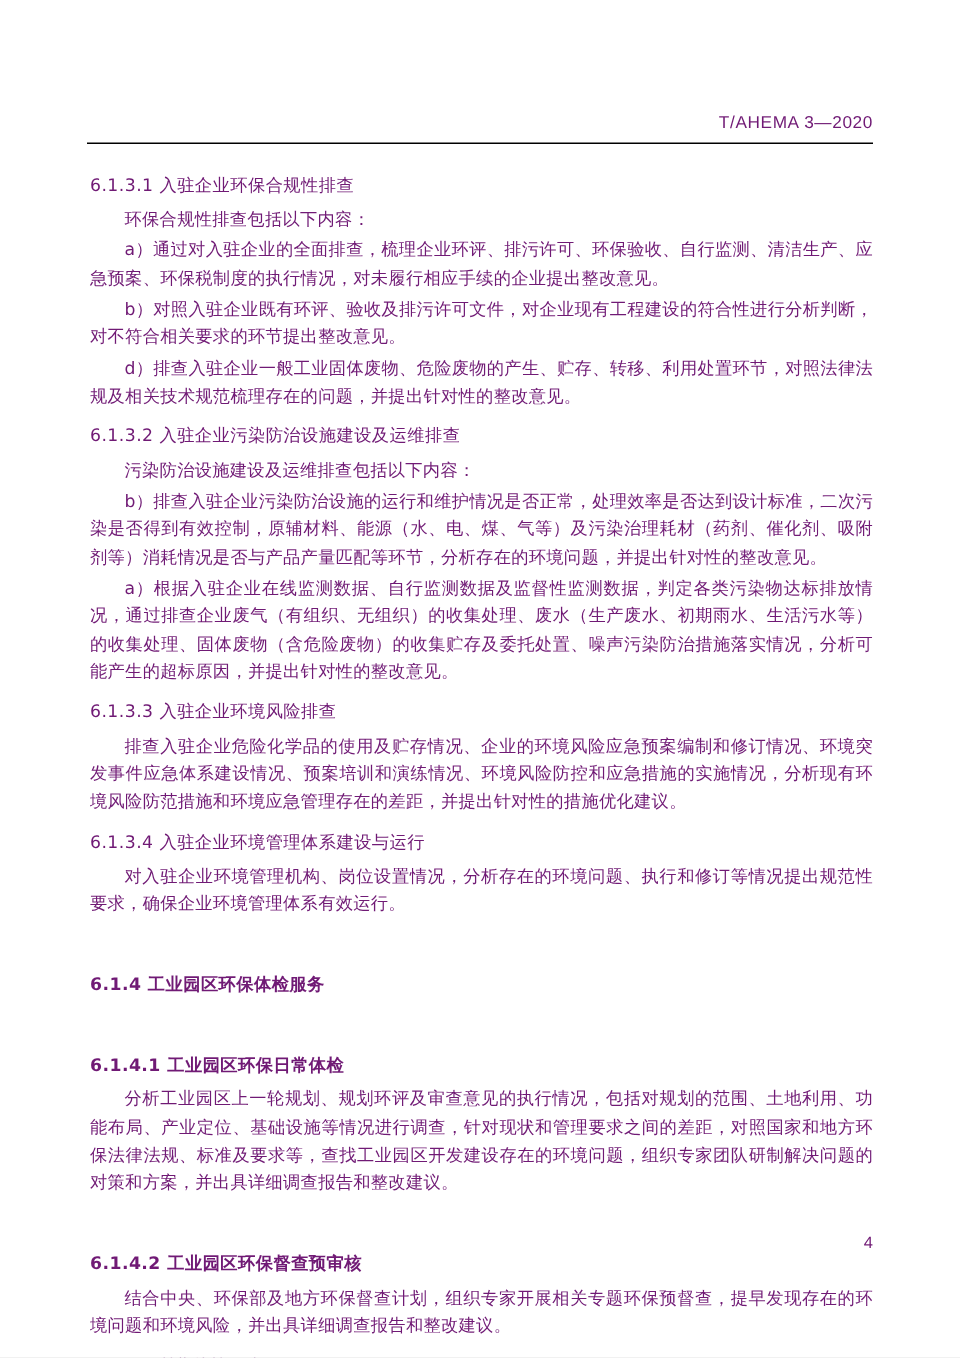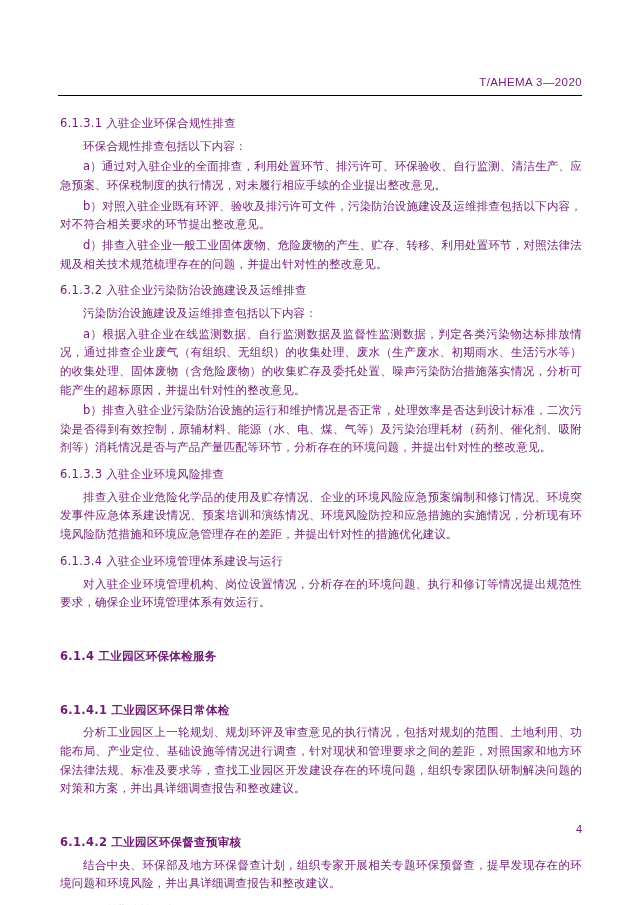--- a/index.html
+++ b/index.html
@@ -71,27 +71,27 @@
 <body>
 
 <div class="page">
 
   <div class="header">T/AHEMA 3—2020</div>
   <div class="rule"></div>
 
   <div class="content">
       <div class="h-num">6.1.3.1 入驻企业环保合规性排查</div>
       <p class="body">环保合规性排查包括以下内容：</p>
-      <p class="body">a）通过对入驻企业的全面排查，利用处置环节、排污许可、环保验收、自行监测、清洁生产、应急预案、环保税制度的执行情况，对未履行相应手续的企业提出整改意见。</p>
-      <p class="body">b）对照入驻企业既有环评、验收及排污许可文件，污染防治设施建设及运维排查包括以下内容，对不符合相关要求的环节提出整改意见。</p>
+      <p class="body">a）通过对入驻企业的全面排查，梳理企业环评、排污许可、环保验收、自行监测、清洁生产、应急预案、环保税制度的执行情况，对未履行相应手续的企业提出整改意见。</p>
+      <p class="body">b）对照入驻企业既有环评、验收及排污许可文件，对企业现有工程建设的符合性进行分析判断，对不符合相关要求的环节提出整改意见。</p>
       <p class="body">d）排查入驻企业一般工业固体废物、危险废物的产生、贮存、转移、利用处置环节，对照法律法规及相关技术规范梳理存在的问题，并提出针对性的整改意见。</p>
       <div class="h-num">6.1.3.2 入驻企业污染防治设施建设及运维排查</div>
       <p class="body">污染防治设施建设及运维排查包括以下内容：</p>
+      <p class="body">b）排查入驻企业污染防治设施的运行和维护情况是否正常，处理效率是否达到设计标准，二次污染是否得到有效控制，原辅材料、能源（水、电、煤、气等）及污染治理耗材（药剂、催化剂、吸附剂等）消耗情况是否与产品产量匹配等环节，分析存在的环境问题，并提出针对性的整改意见。</p>
       <p class="body">a）根据入驻企业在线监测数据、自行监测数据及监督性监测数据，判定各类污染物达标排放情况，通过排查企业废气（有组织、无组织）的收集处理、废水（生产废水、初期雨水、生活污水等）的收集处理、固体废物（含危险废物）的收集贮存及委托处置、噪声污染防治措施落实情况，分析可能产生的超标原因，并提出针对性的整改意见。</p>
-      <p class="body">b）排查入驻企业污染防治设施的运行和维护情况是否正常，处理效率是否达到设计标准，二次污染是否得到有效控制，原辅材料、能源（水、电、煤、气等）及污染治理耗材（药剂、催化剂、吸附剂等）消耗情况是否与产品产量匹配等环节，分析存在的环境问题，并提出针对性的整改意见。</p>
       <div class="h-num">6.1.3.3 入驻企业环境风险排查</div>
       <p class="body">排查入驻企业危险化学品的使用及贮存情况、企业的环境风险应急预案编制和修订情况、环境突发事件应急体系建设情况、预案培训和演练情况、环境风险防控和应急措施的实施情况，分析现有环境风险防范措施和环境应急管理存在的差距，并提出针对性的措施优化建议。</p>
       <div class="h-num">6.1.3.4 入驻企业环境管理体系建设与运行</div>
       <p class="body">对入驻企业环境管理机构、岗位设置情况，分析存在的环境问题、执行和修订等情况提出规范性要求，确保企业环境管理体系有效运行。</p>
       <div class="h-num bold">6.1.4 工业园区环保体检服务</div>
       <div class="h-num bold">6.1.4.1 工业园区环保日常体检</div>
       <p class="body">分析工业园区上一轮规划、规划环评及审查意见的执行情况，包括对规划的范围、土地利用、功能布局、产业定位、基础设施等情况进行调查，针对现状和管理要求之间的差距，对照国家和地方环保法律法规、标准及要求等，查找工业园区开发建设存在的环境问题，组织专家团队研制解决问题的对策和方案，并出具详细调查报告和整改建议。</p>
       <div class="h-num bold">6.1.4.2 工业园区环保督查预审核</div>
       <p class="body">结合中央、环保部及地方环保督查计划，组织专家开展相关专题环保预督查，提早发现存在的环境问题和环境风险，并出具详细调查报告和整改建议。</p>
       <div class="h-num">6.1.5.1 前期咨询服务</div>

